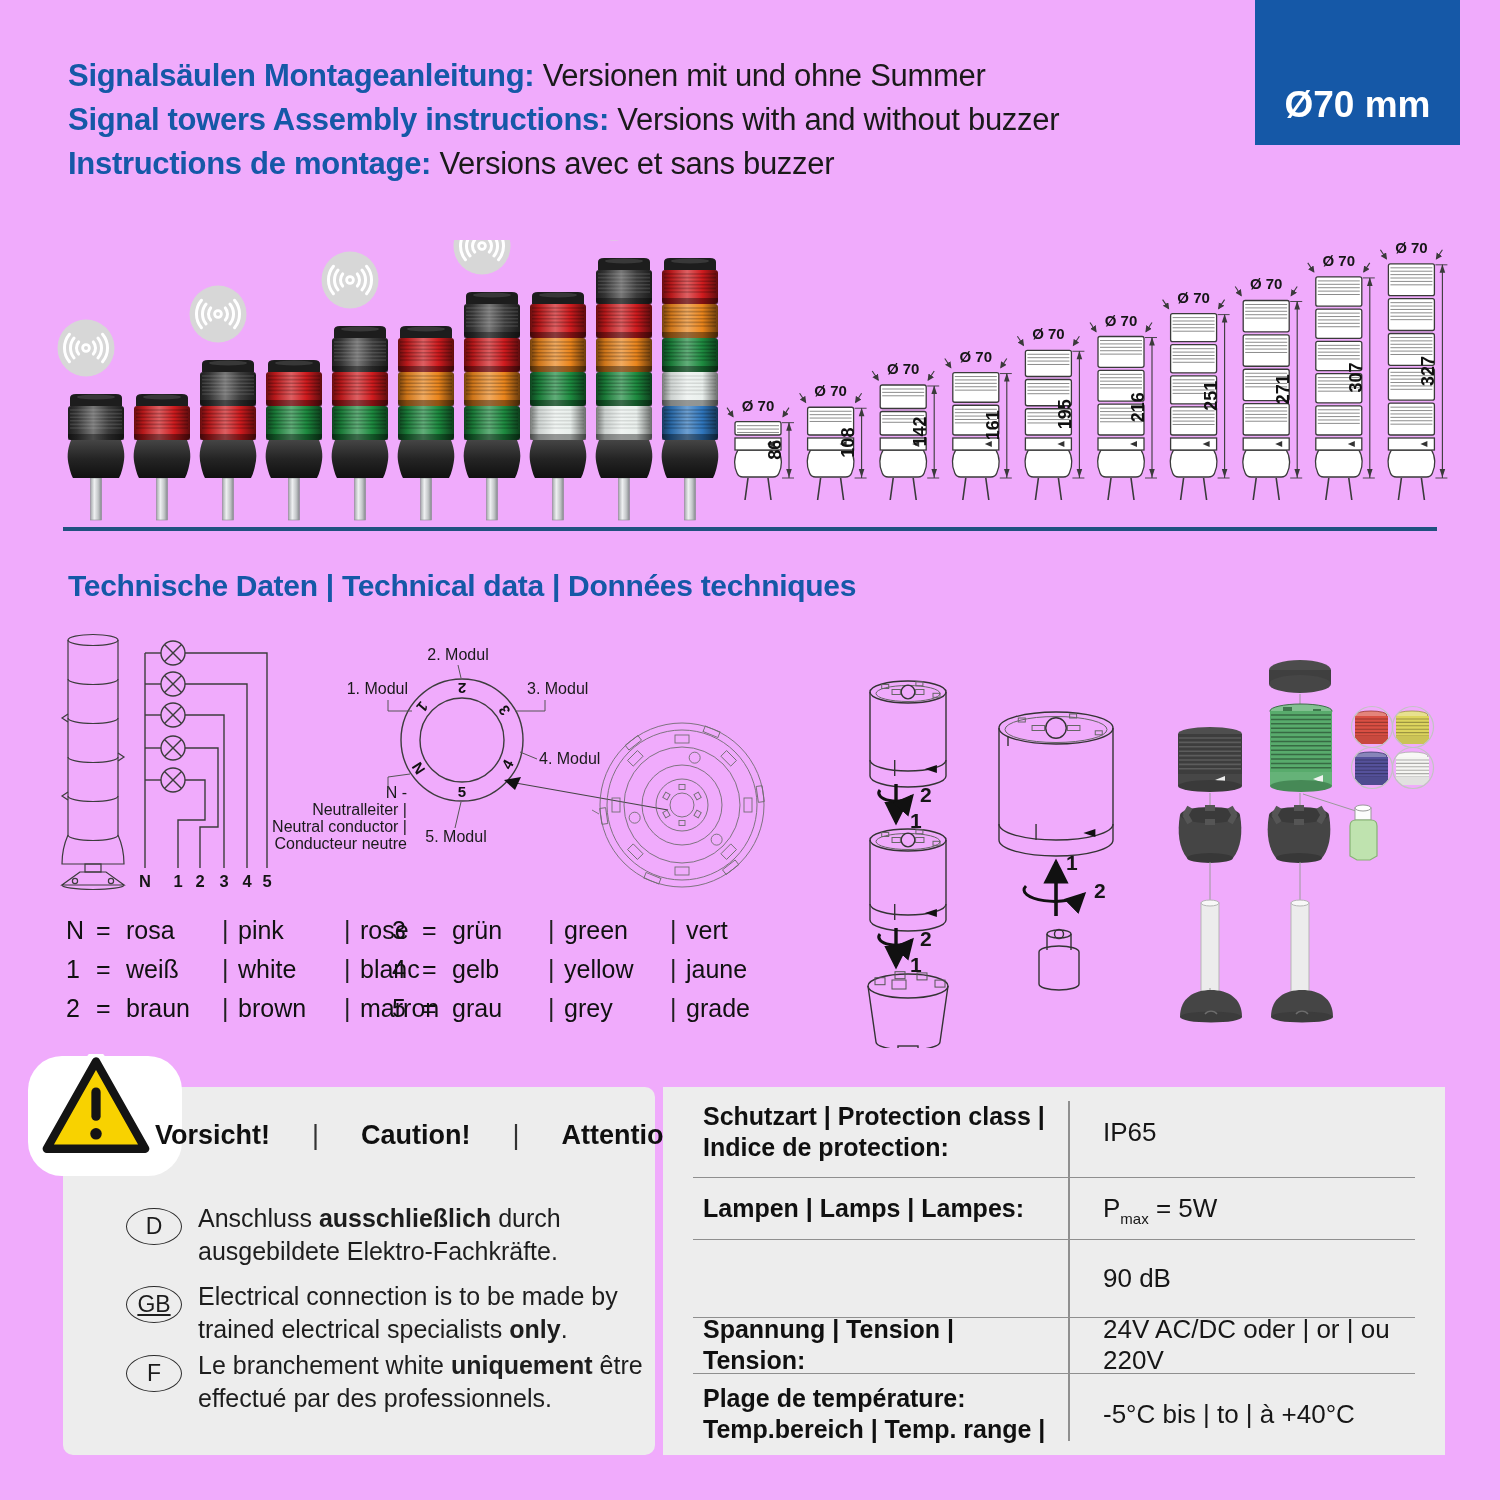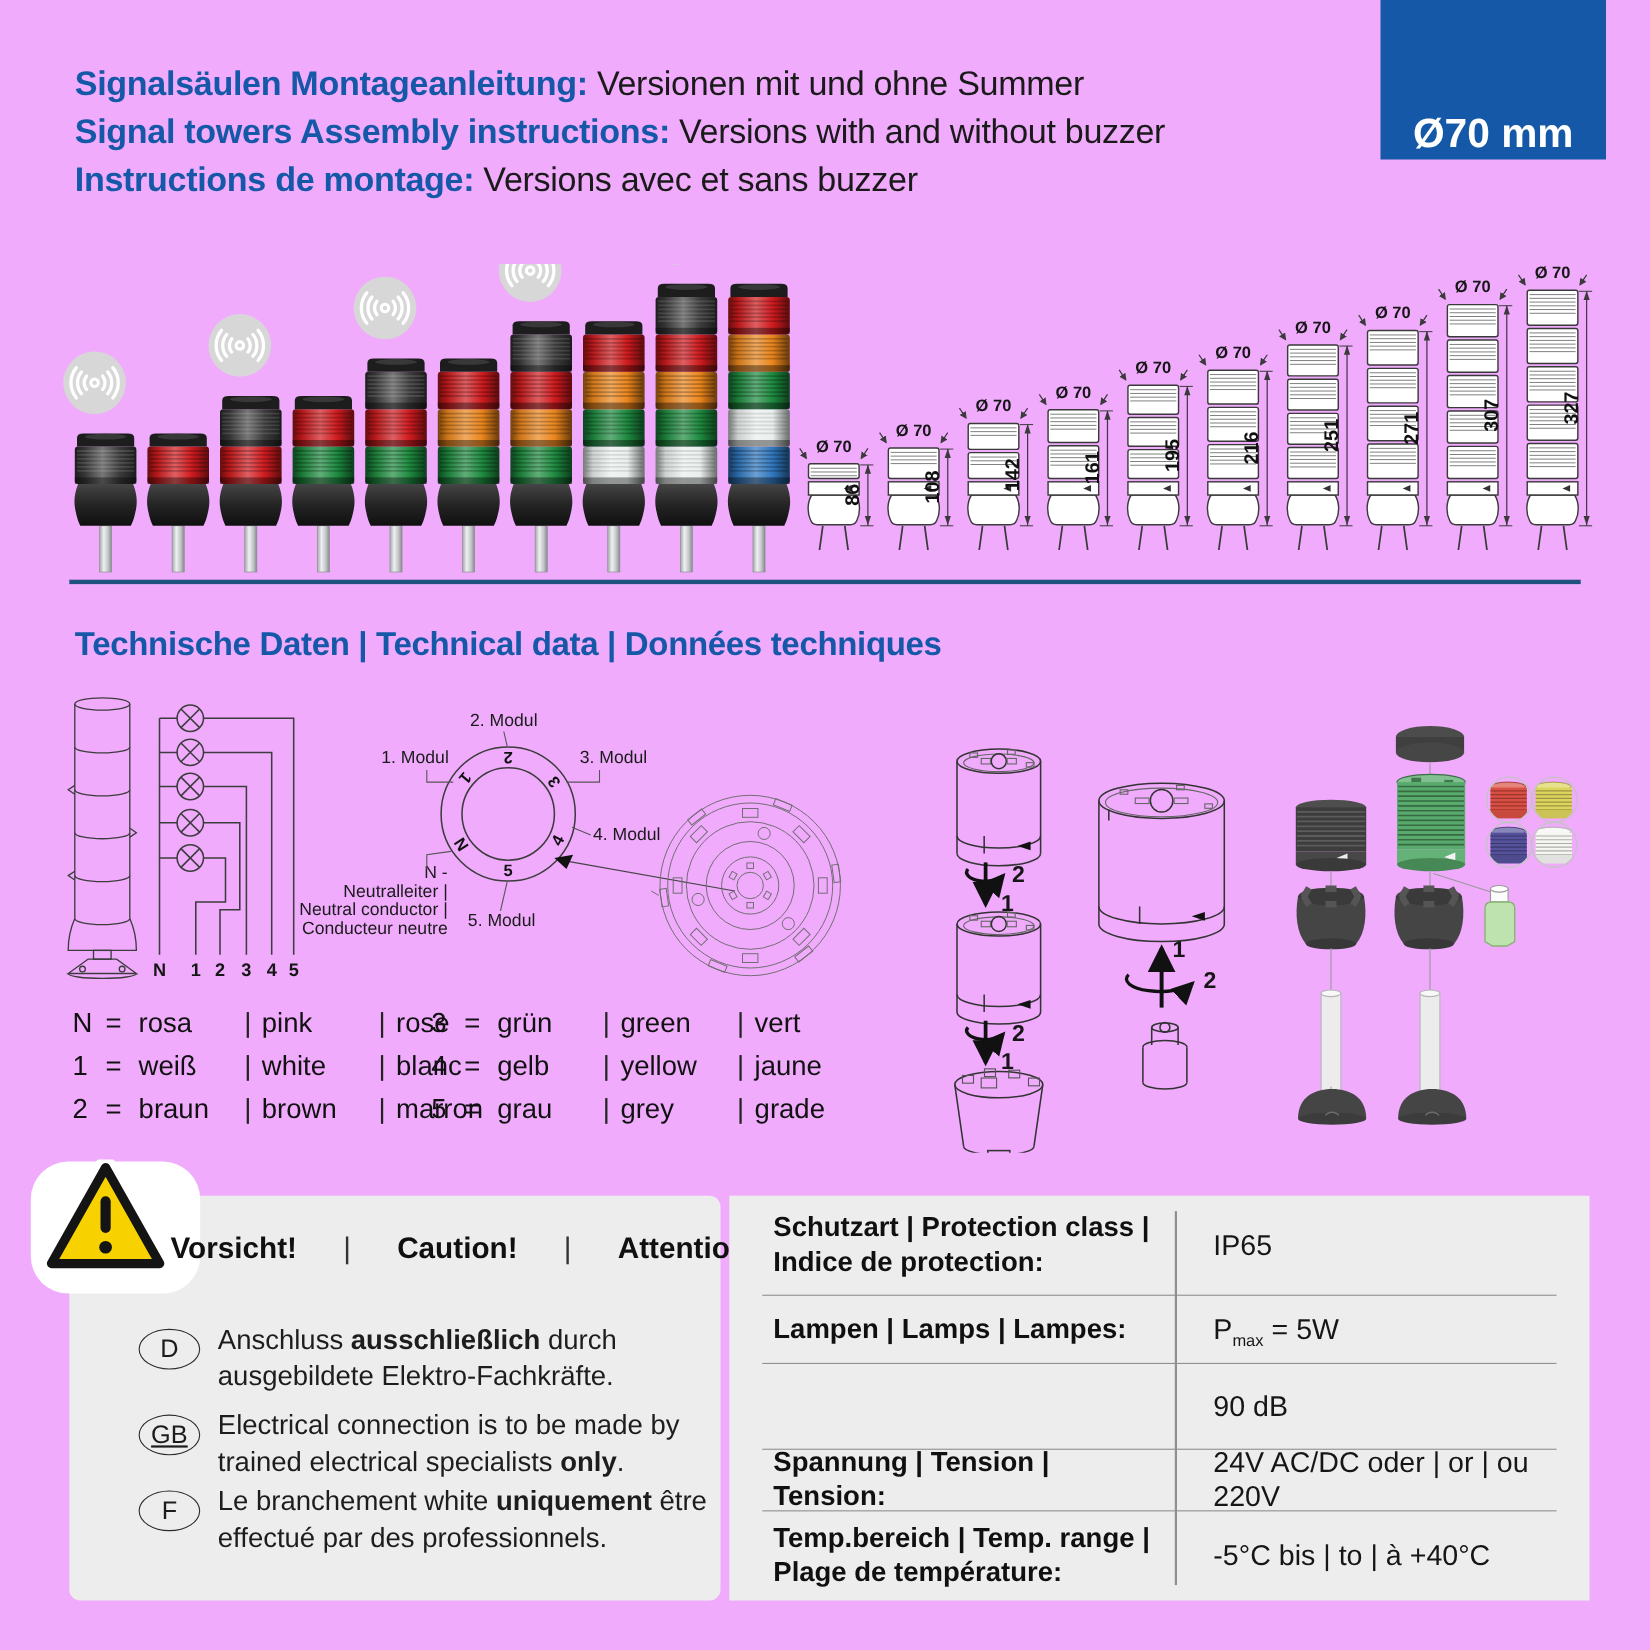--- a/index.html
+++ b/index.html
@@ -5,21 +5,21 @@
   html,body{margin:0;padding:0;background:#fff;}
   body{width:1500px;height:1500px;font-family:"Liberation Sans",sans-serif;-webkit-font-smoothing:antialiased;}
   #page{position:relative;width:1500px;height:1500px;background:#f0abfc;overflow:hidden;}
   .abs{position:absolute;}
   
   #title-block{position:absolute;left:68px;top:54px;font-size:31px;line-height:44px;letter-spacing:-0.3px;}
   .h-strong{font-weight:bold;color:var(--accent);}
   .h-rest{color:#1a1a1a;font-weight:400;}
   #dia-badge{position:absolute;left:1255px;top:0;width:205px;height:145px;background:var(--accent);color:#fff;
     display:flex;align-items:flex-end;justify-content:center;font-weight:bold;font-size:37px;
-    padding-bottom:2px;box-sizing:border-box;}
+    padding-bottom:19px;box-sizing:border-box;}
   
   #section-divider{position:absolute;left:63px;top:527px;width:1374px;height:4px;background:var(--divider);}
   #section-title{position:absolute;left:68px;top:569px;font-size:30px;font-weight:bold;color:var(--accent);letter-spacing:-0.3px;}
   
   .legend{position:absolute;top:916px;display:grid;grid-template-columns:30px 30px 96px 16px 106px 16px auto;
     row-gap:10px;font-size:25px;color:#111;align-items:baseline;}
   #legend-col1{left:66px;}
   #legend-col2{left:392px;}
   .legend .sep{color:#222;}
   
@@ -1281,20 +1281,20 @@
       <div class="spec-sep" style="top: 230px;"></div>
       <div class="spec-row" style="top: 230px; height: 56px;">
         <div class="spec-label">
           <div>Spannung | Tension | Tension:</div>
         </div>
         <div class="spec-value">24V AC/DC oder | or | ou 220V</div>
       </div>
       <div class="spec-sep" style="top: 286px;"></div>
       <div class="spec-row" style="top: 286px; height: 82px;">
         <div class="spec-label">
+          <div>Plage de température:</div>
           <div>Temp.bereich | Temp. range |</div>
-          <div>Plage de température:</div>
         </div>
         <div class="spec-value">-5°C bis | to | à  +40°C</div>
       </div>
     </div>
 
 </div>
 
 </body></html>

